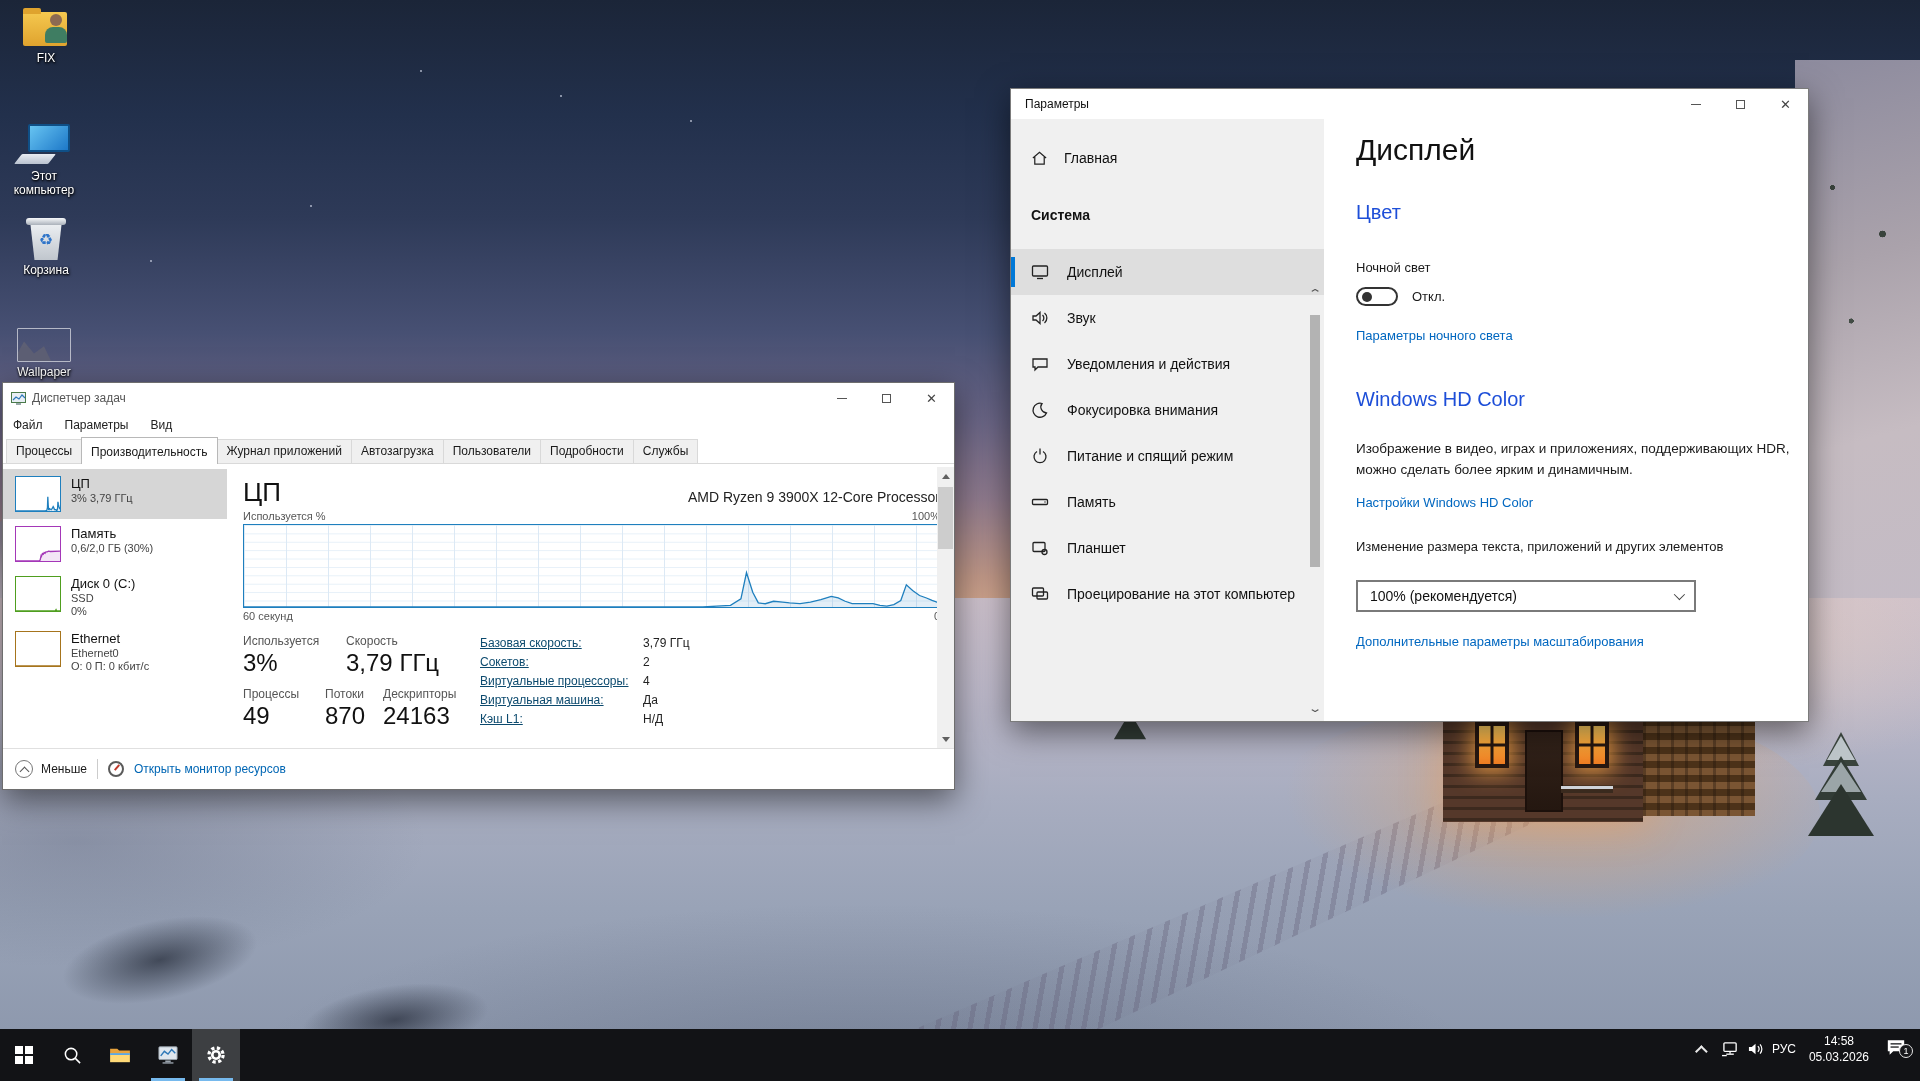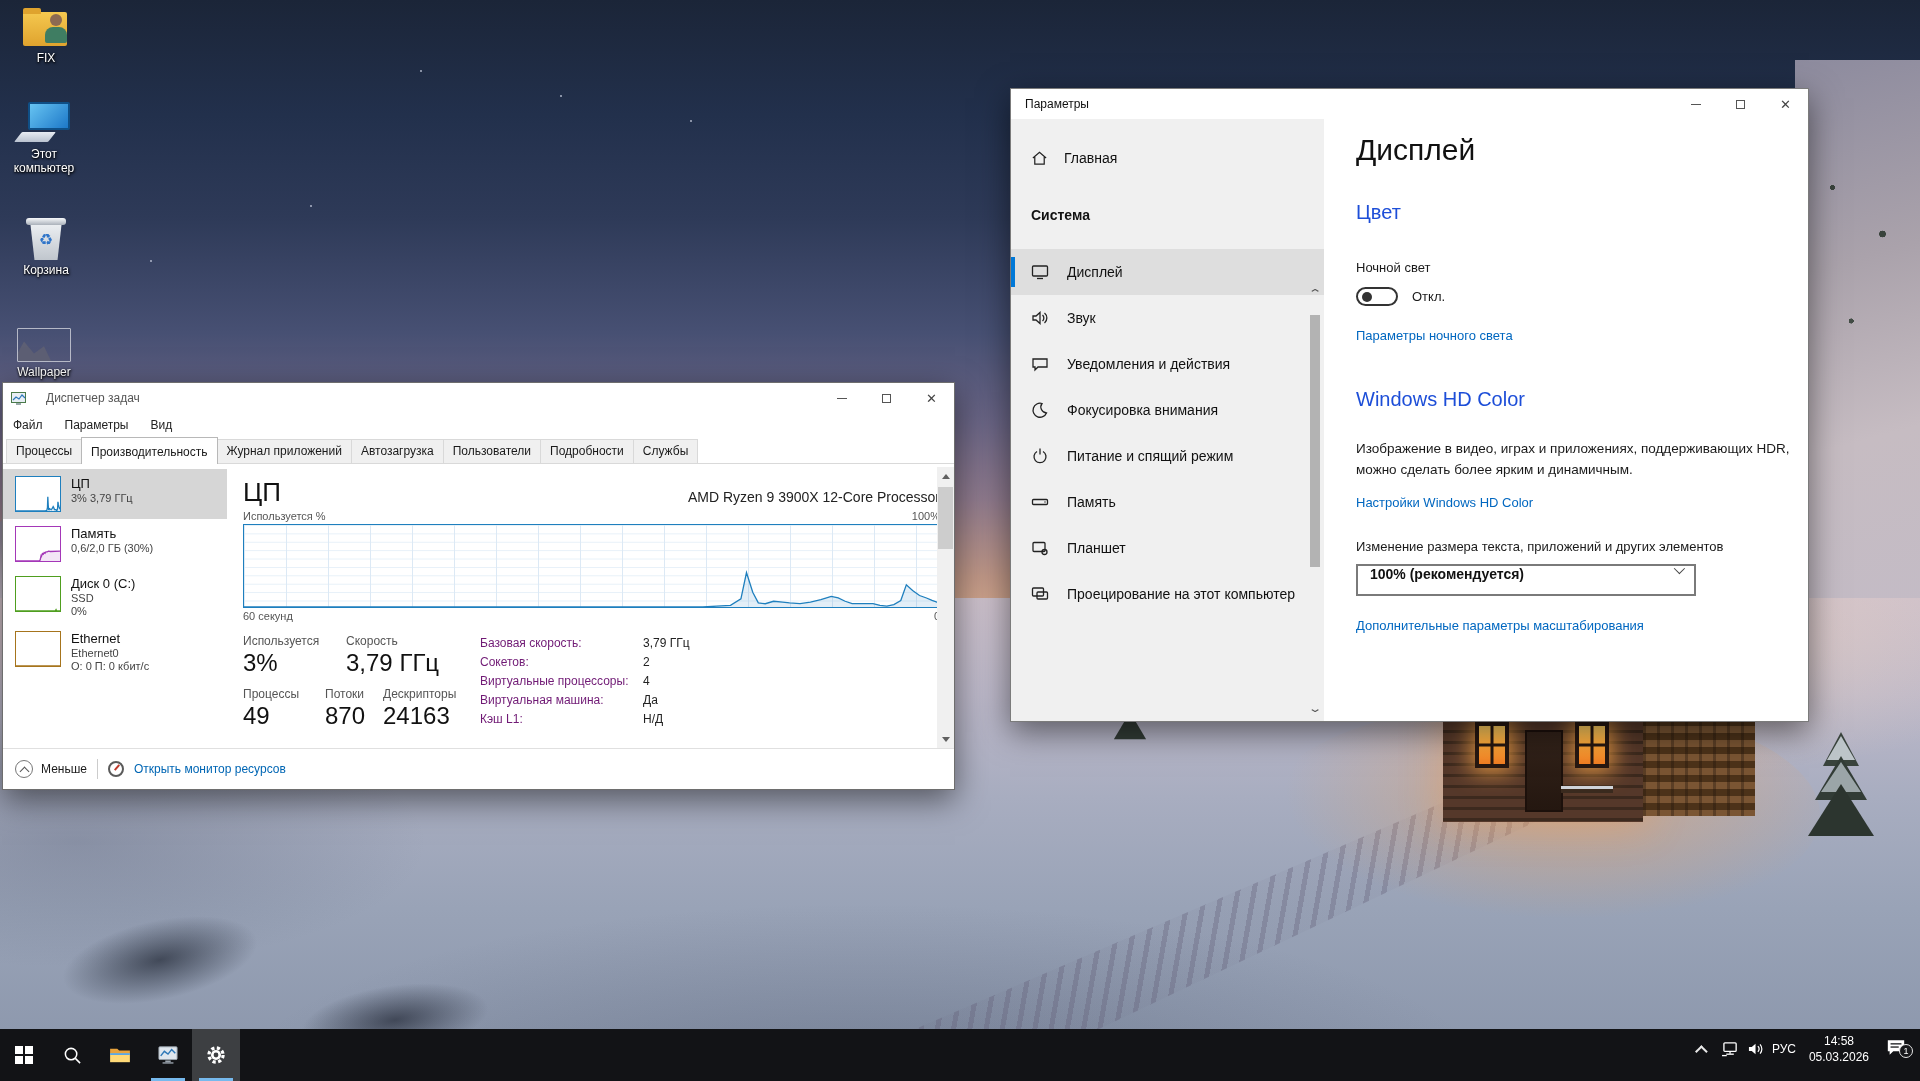--- a/index.html
+++ b/index.html
@@ -89,21 +89,21 @@
   
   .win { position:absolute; background:#fff; box-shadow:0 10px 30px rgba(0,0,0,.5); }
   .winctl { display:flex; position:absolute; top:0; right:0; }
   .winctl .wbtn { width:45px; height:30px; display:flex; align-items:center; justify-content:center; color:#555; }
   .glyph-min { width:10px; height:1px; background:#555; }
   .glyph-max { width:9px; height:9px; border:1px solid #555; }
   .glyph-close { font-size:13px; line-height:1; color:#444; }
 
   
   #tm { left:2px; top:382px; width:953px; height:408px; border:1px solid #6e6e6e; font-size:12px; color:#1a1a1a; }
-  .tm-titlebar { height:30px; display:flex; align-items:center; padding-left:8px; gap:20px; }
+  .tm-titlebar { height:30px; display:flex; align-items:center; padding-left:8px; gap:6px; }
   .tm-title { font-size:12px; color:#555; }
   .tm-menubar { height:24px; display:flex; align-items:center; gap:22px; padding-left:10px; font-size:12px; color:#222; }
   .tm-tabs { height:27px; display:flex; align-items:flex-end; padding-left:3px; border-bottom:1px solid #d9d9d9; position:relative; }
   .tm-tab { padding:4px 9px 5px 9px; border:1px solid #d9d9d9; border-bottom:none; background:#f0f0f0; margin-right:-1px; white-space:nowrap; }
   .tm-tab.active { background:#fff; padding-top:7px; position:relative; z-index:2; border-color:#b8b8b8; margin-bottom:-1px; }
   .tm-body { position:absolute; top:84px; left:0; right:0; bottom:41px; display:flex; }
   .tm-side { width:224px; padding-top:2px; }
   .tm-side-item { display:flex; gap:10px; padding:7px 6px 7px 12px; align-items:flex-start; }
   .tm-side-item.selected { background:#d6d6d6; }
   .tm-thumb { width:46px; height:36px; border:1px solid; background:#fff; flex:none; position:relative; }
@@ -130,21 +130,21 @@
   .b-cpu { border-color:#1e7fbe; } .b-mem { border-color:#a437b8; } .b-dsk { border-color:#4f9e1f; } .b-eth { border-color:#a6741d; }
   .tm-stats { display:flex; margin-top:12px; }
   .tm-stats-left { width:237px; }
   .stat-row { display:flex; margin-bottom:10px; }
   .stat { margin-right:0; }
   .stat .sl { font-size:12px; color:#555; }
   .stat .sv { font-size:24px; color:#111; margin-top:1px; }
   .w103 { width:103px; } .w82 { width:82px; } .w58 { width:58px; }
   .tm-details { font-size:12px; color:#222; padding-top:2px; }
   .detail-row { display:flex; margin-bottom:5px; }
-  .detail-row .dl { width:163px; color:#701a75; }
+  .detail-row .dl { width:163px; color:#0c4a6e;text-decoration:underline; }
   .tm-scroll { position:absolute; right:0; top:84px; bottom:41px; width:17px; background:#f0f0f0; }
   .tm-scroll .arr { position:absolute; left:0; width:17px; height:17px; display:flex; align-items:center; justify-content:center; }
   .tri-up { width:0; height:0; border:4px solid transparent; border-bottom:5px solid #606060; margin-top:-3px; }
   .tri-dn { width:0; height:0; border:4px solid transparent; border-top:5px solid #606060; margin-bottom:-3px; }
   .tm-thumb-bar { position:absolute; left:1px; top:20px; width:15px; height:62px; background:#cdcdcd; }
   .tm-footer { position:absolute; left:0; right:0; bottom:0; height:41px; border-top:1px solid #e0e0e0; display:flex; align-items:center; padding-left:12px; gap:10px; }
   .less-circle { width:18px; height:18px; border:1px solid #777; border-radius:50%; position:relative; }
   .less-circle::before { content:''; position:absolute; left:5px; top:7px; width:6px; height:6px; border-top:1.5px solid #555; border-left:1.5px solid #555; transform:rotate(45deg); }
   .vdiv { width:1px; height:20px; background:#ccc; }
   .gauge { width:16px; height:16px; border:2px solid #5a5a5a; border-radius:50%; position:relative; background:#fff; }
@@ -179,21 +179,21 @@
   .toggle-row { display:flex; align-items:center; gap:14px; margin-top:12px; }
   .toggle { width:42px; height:19px; border:2px solid #333; border-radius:10px; position:relative; background:#fff; }
   .toggle .knob { position:absolute; left:4px; top:2.5px; width:10px; height:10px; border-radius:50%; background:#333; }
   .st-link { color:#0067c0; font-size:13px; display:inline-block; }
   .mt-link1 { margin-top:22px; }
   .hdr-title { margin-top:44px; }
   .hdr-text { margin-top:28px; font-size:13.5px; color:#1a1a1a; width:470px; line-height:1.55; }
   .mt-link2 { margin-top:14px; }
   .scale-title { margin-top:40px; }
   .scale-lbl { margin-top:28px; }
-  .select { margin-top:10px; width:340px; height:32px; border:2px solid #7a7a7a; display:flex; align-items:flex-start; justify-content:space-between; padding:0 12px; font-size:14px; color:#111; background:#fff;font-weight:bold; }
+  .select { margin-top:26px; width:340px; height:32px; border:2px solid #7a7a7a; display:flex; align-items:center; justify-content:space-between; padding:0 12px; font-size:14px; color:#111; background:#fff; }
   .sel-chev { width:8px; height:8px; border-right:1.5px solid #444; border-bottom:1.5px solid #444; transform:rotate(45deg) translateY(-2px); }
   .mt-link3 { margin-top:22px; }
 
   
   .taskbar { position:absolute; left:0; bottom:0; width:1920px; height:52px; background:#121316; display:flex; align-items:stretch; z-index:50; }
   .tb-btn { width:48px; display:flex; align-items:center; justify-content:center; position:relative; }
   .tb-btn.running::after { content:''; position:absolute; bottom:0; left:7px; right:7px; height:3px; background:#76b9ed; }
   .tb-btn.active { background:#3d3f42; }
   .tray { position:absolute; right:0; top:0; height:40px; display:flex; align-items:center; gap:7px; padding-right:4px; }
   .tray-chev { width:9px; height:9px; border-top:2px solid #e8e8e8; border-left:2px solid #e8e8e8; transform:rotate(45deg) translateY(3px); margin-right:6px; }
@@ -247,21 +247,21 @@
 <div class="dicon" style="left:6px;top:8px;">
   <div class="fix-icon">
     <div class="folder-back"></div>
     <div class="fix-person">
         <div class="head"></div>
         <div class="bodyp"></div>
       </div>
   </div>
   <div class="lbl">FIX</div>
 </div>
-<div class="dicon" style="left:4px;top:102px;align-items:center;">
+<div class="dicon" style="left:4px;top:124px;align-items:center;">
   <div class="pc-icon">
     <div class="pc-screen"></div>
       <div class="pc-kbd"></div>
   </div>
   <div class="lbl">Этот компьютер</div>
 </div>
 <div class="dicon" style="left:6px;top:216px;">
   <div class="bin-icon">
     <div class="bin-body"></div>
       <div class="bin-rim"></div>

